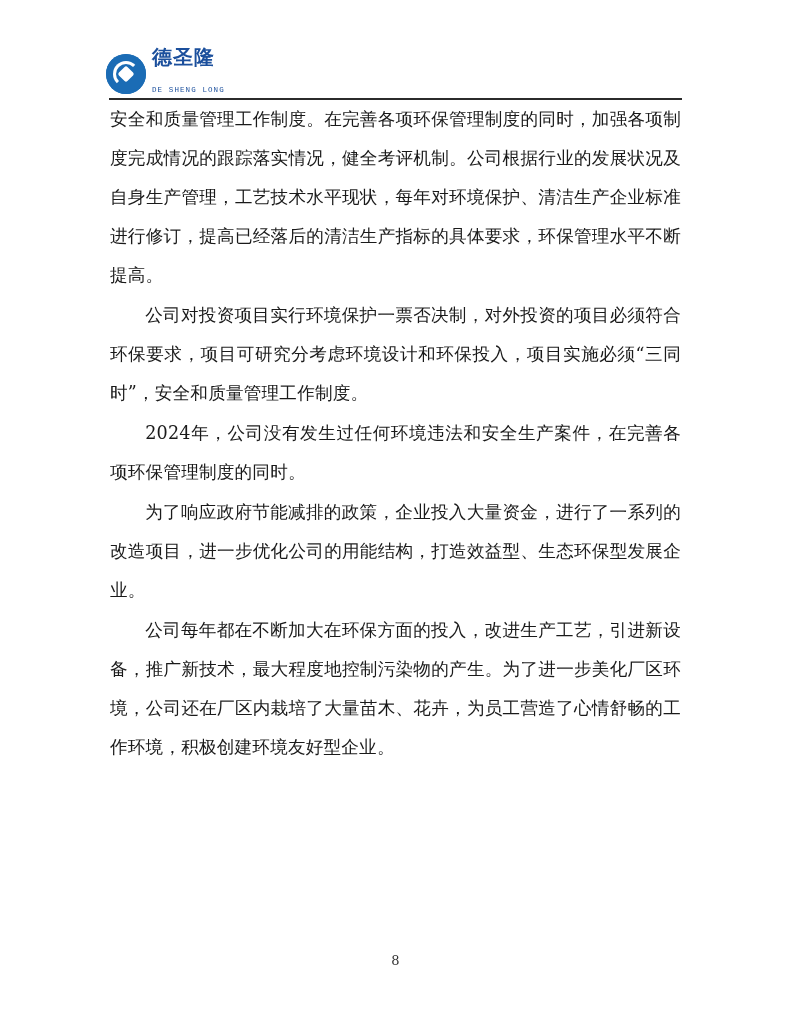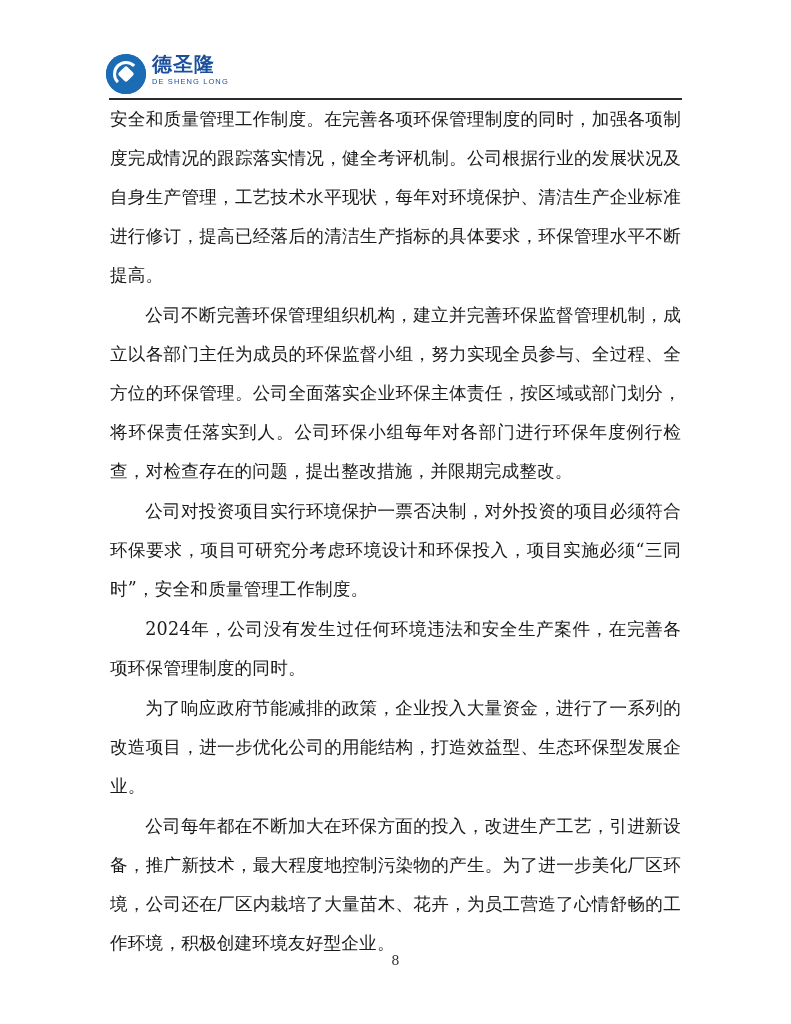--- a/index.html
+++ b/index.html
@@ -27,21 +27,21 @@
   .header {
     position: relative;
     height: 72px;
     display: flex;
     align-items: flex-end;
     justify-content: space-between;
     padding-top: 26px;
   }
   .logo-wrap {
     display: flex;
-    align-items: flex-start;
+    align-items: flex-end;
     gap: 6px;
     margin-left: -4px;
     margin-bottom: 4px;
   }
   .logo-mark {
     width: 40px;
     height: 40px;
     border-radius: 50%;
     background: #1b6cb5;
     position: relative;
@@ -79,25 +79,25 @@
     line-height: 1;
   }
   .logo-cn {
     font-family: "DejaVu Serif", "Liberation Serif", serif;
     font-size: 20px;
     font-weight: bold;
     color: #1b4f9c;
     letter-spacing: 1px;
   }
   .logo-en {
-    font-family: Liberation Sans, sans-serif;
+    font-family: Liberation Mono, monospace;
     font-size: 7.5px;
     color: #1b4f9c;
     letter-spacing: 1.1px;
-    margin-top: 4px;
+    margin-top: 20px;
   }
   .company-name {
     font-family: "DejaVu Sans", "Liberation Sans", sans-serif;
     font-size: 17.5px;
     font-weight: bold;
     color: #111111;
     letter-spacing: 0.5px;
     margin-bottom: 6px;
   }
   .header-rule {
@@ -147,21 +147,20 @@
       <div class="logo-text">
         <span class="logo-cn">德圣隆</span>
         <span class="logo-en">DE SHENG LONG</span>
       </div>
     </div>
   </div>
   <div class="header-rule"></div>
 
   <div class="content">
     <p>安全和质量管理工作制度。在完善各项环保管理制度的同时，加强各项制度完成情况的跟踪落实情况，健全考评机制。公司根据行业的发展状况及自身生产管理，工艺技术水平现状，每年对环境保护、清洁生产企业标准进行修订，提高已经落后的清洁生产指标的具体要求，环保管理水平不断提高。</p>
-    <p class="indent">公司不断完善环保管理组织机构，建立并完善环保监督管理机制，成立以各部门主任为成员的环保监督小组，努力实现全员参与、全过程、全方位的环保管理。公司全面落实企业环保主体责任，按区域或部门划分，将环保责任落实到人。公司环保小组每年对各部门进行环保年度例行检查，对检查存在的问题，提出整改措施，并限期完成整改。</p>
     <p class="indent">公司对投资项目实行环境保护一票否决制，对外投资的项目必须符合环保要求，项目可研究分考虑环境设计和环保投入，项目实施必须“三同时”，安全和质量管理工作制度。</p>
     <p class="indent">2024年，公司没有发生过任何环境违法和安全生产案件，在完善各项环保管理制度的同时。</p>
     <p class="indent">为了响应政府节能减排的政策，企业投入大量资金，进行了一系列的改造项目，进一步优化公司的用能结构，打造效益型、生态环保型发展企业。</p>
     <p class="indent">公司每年都在不断加大在环保方面的投入，改进生产工艺，引进新设备，推广新技术，最大程度地控制污染物的产生。为了进一步美化厂区环境，公司还在厂区内栽培了大量苗木、花卉，为员工营造了心情舒畅的工作环境，积极创建环境友好型企业。</p>
   </div>
 
   <div class="footer">8</div>
 
 </div>
 

